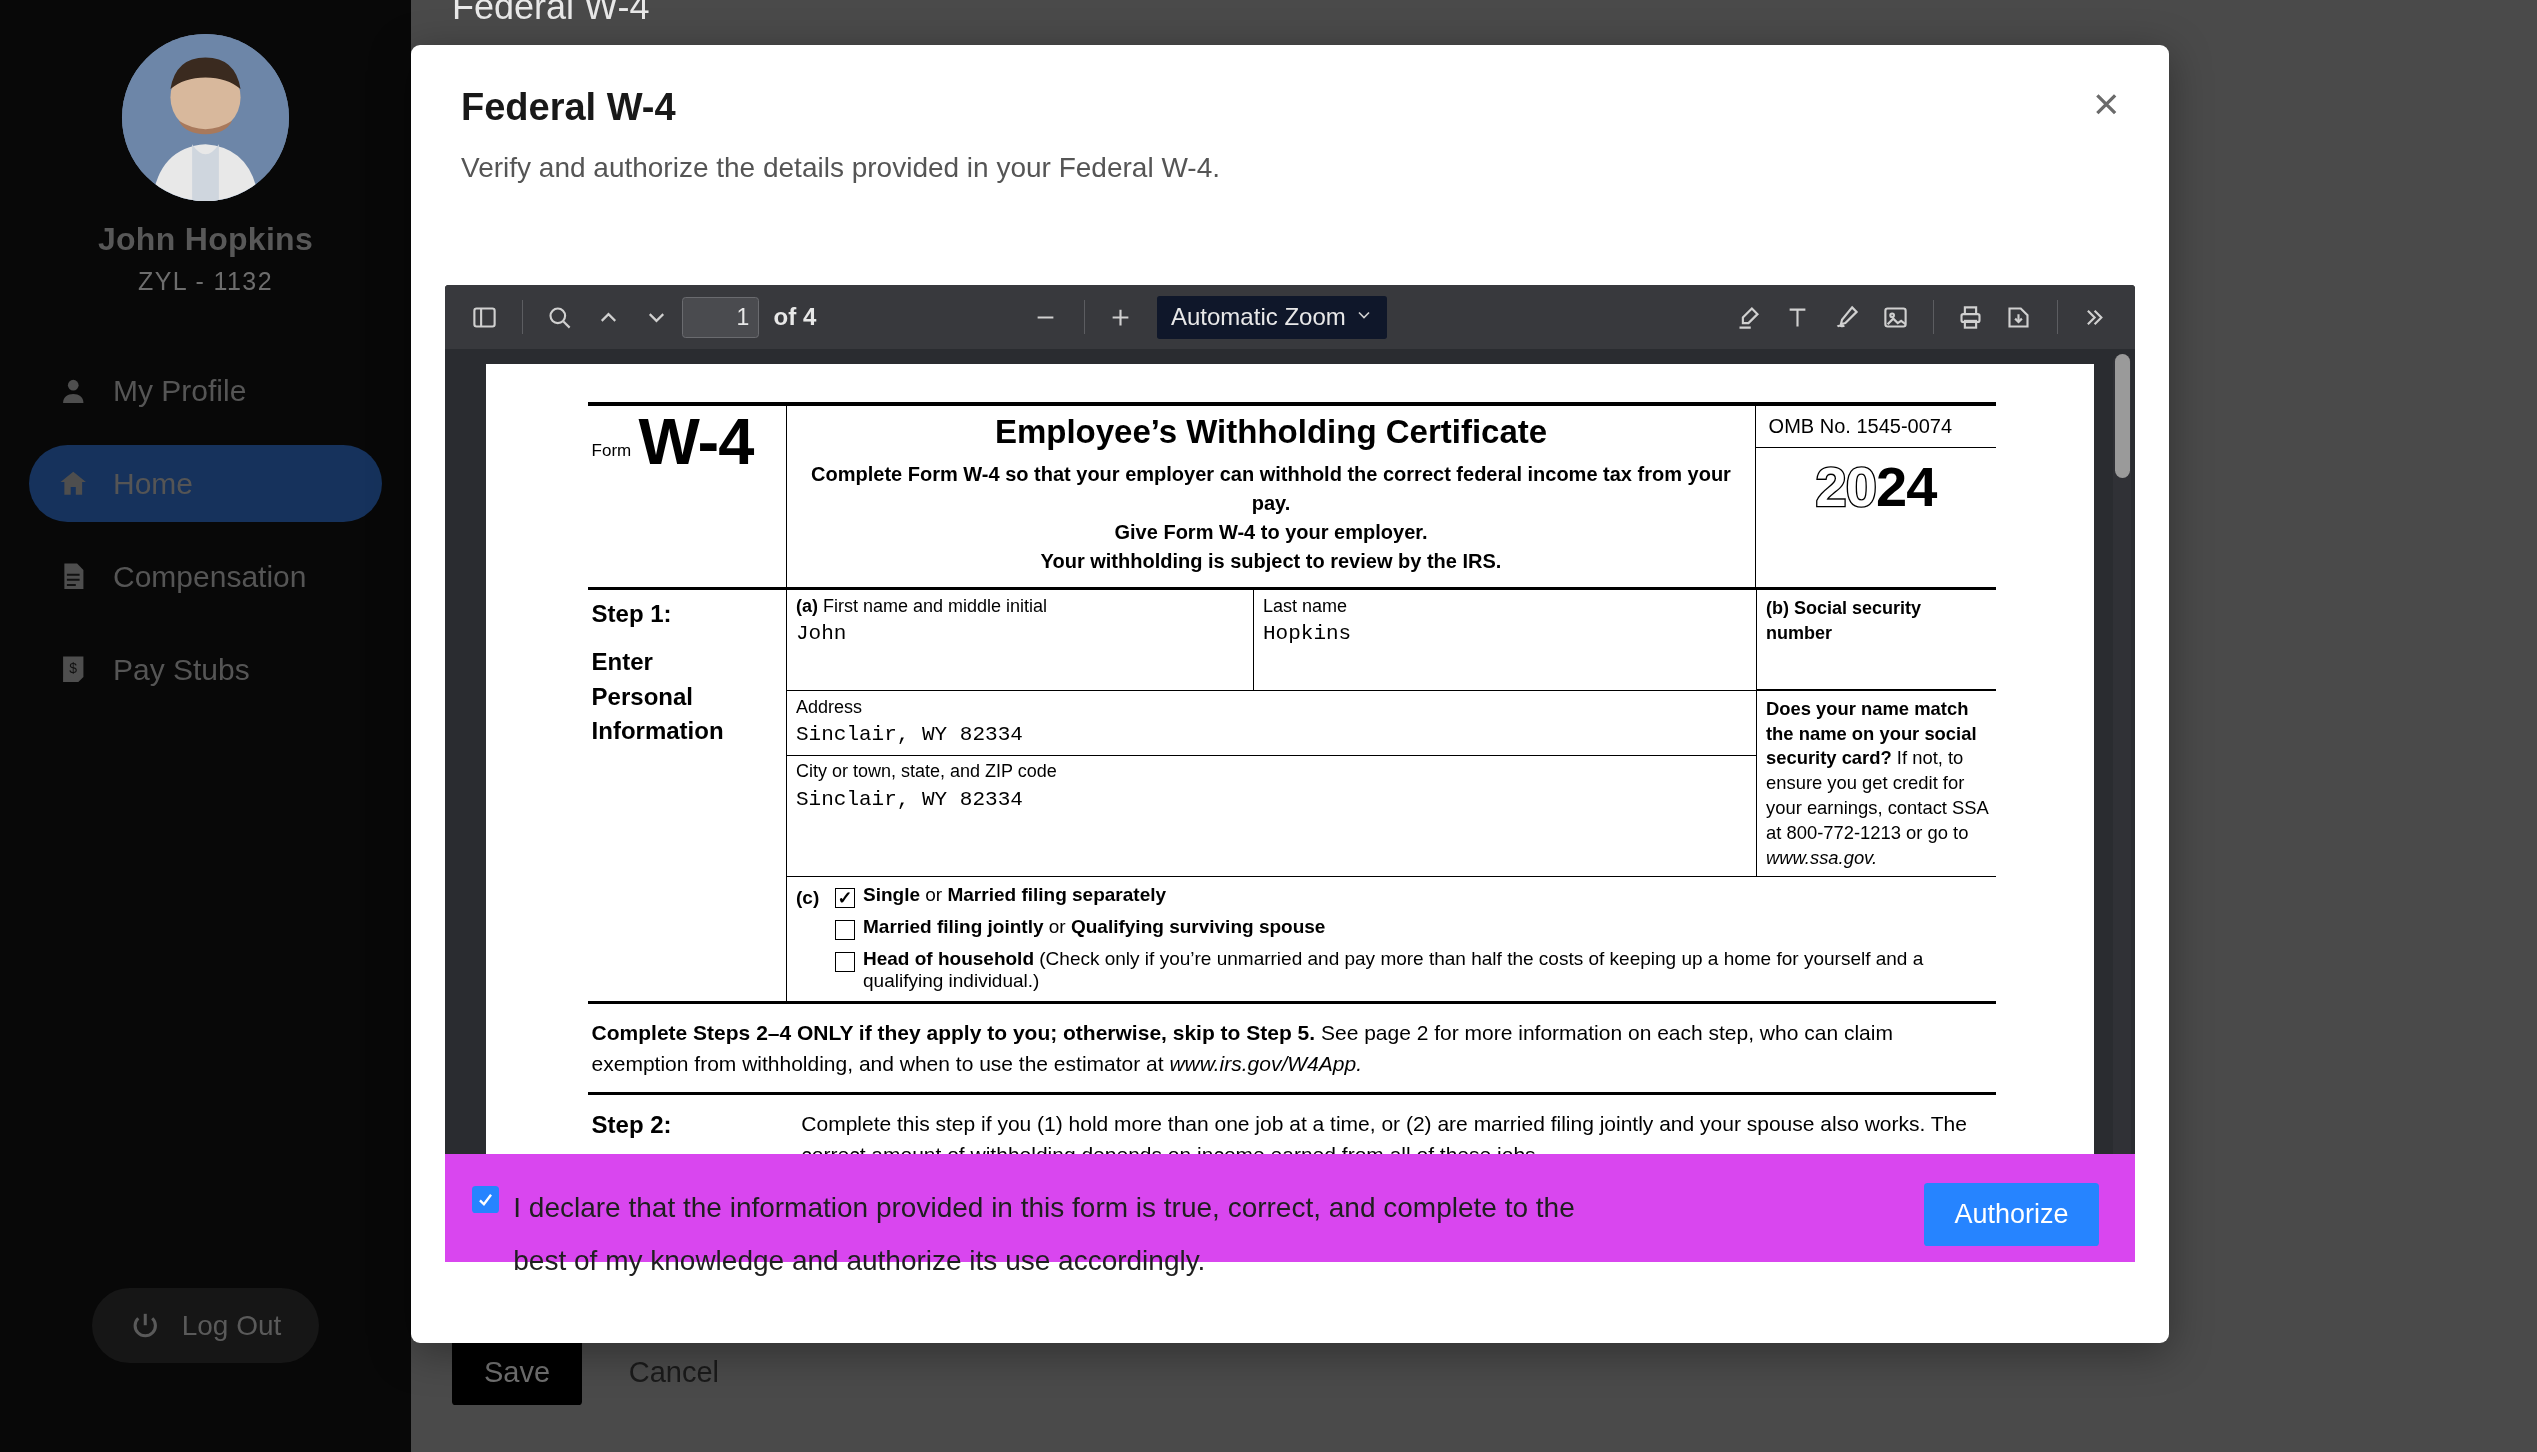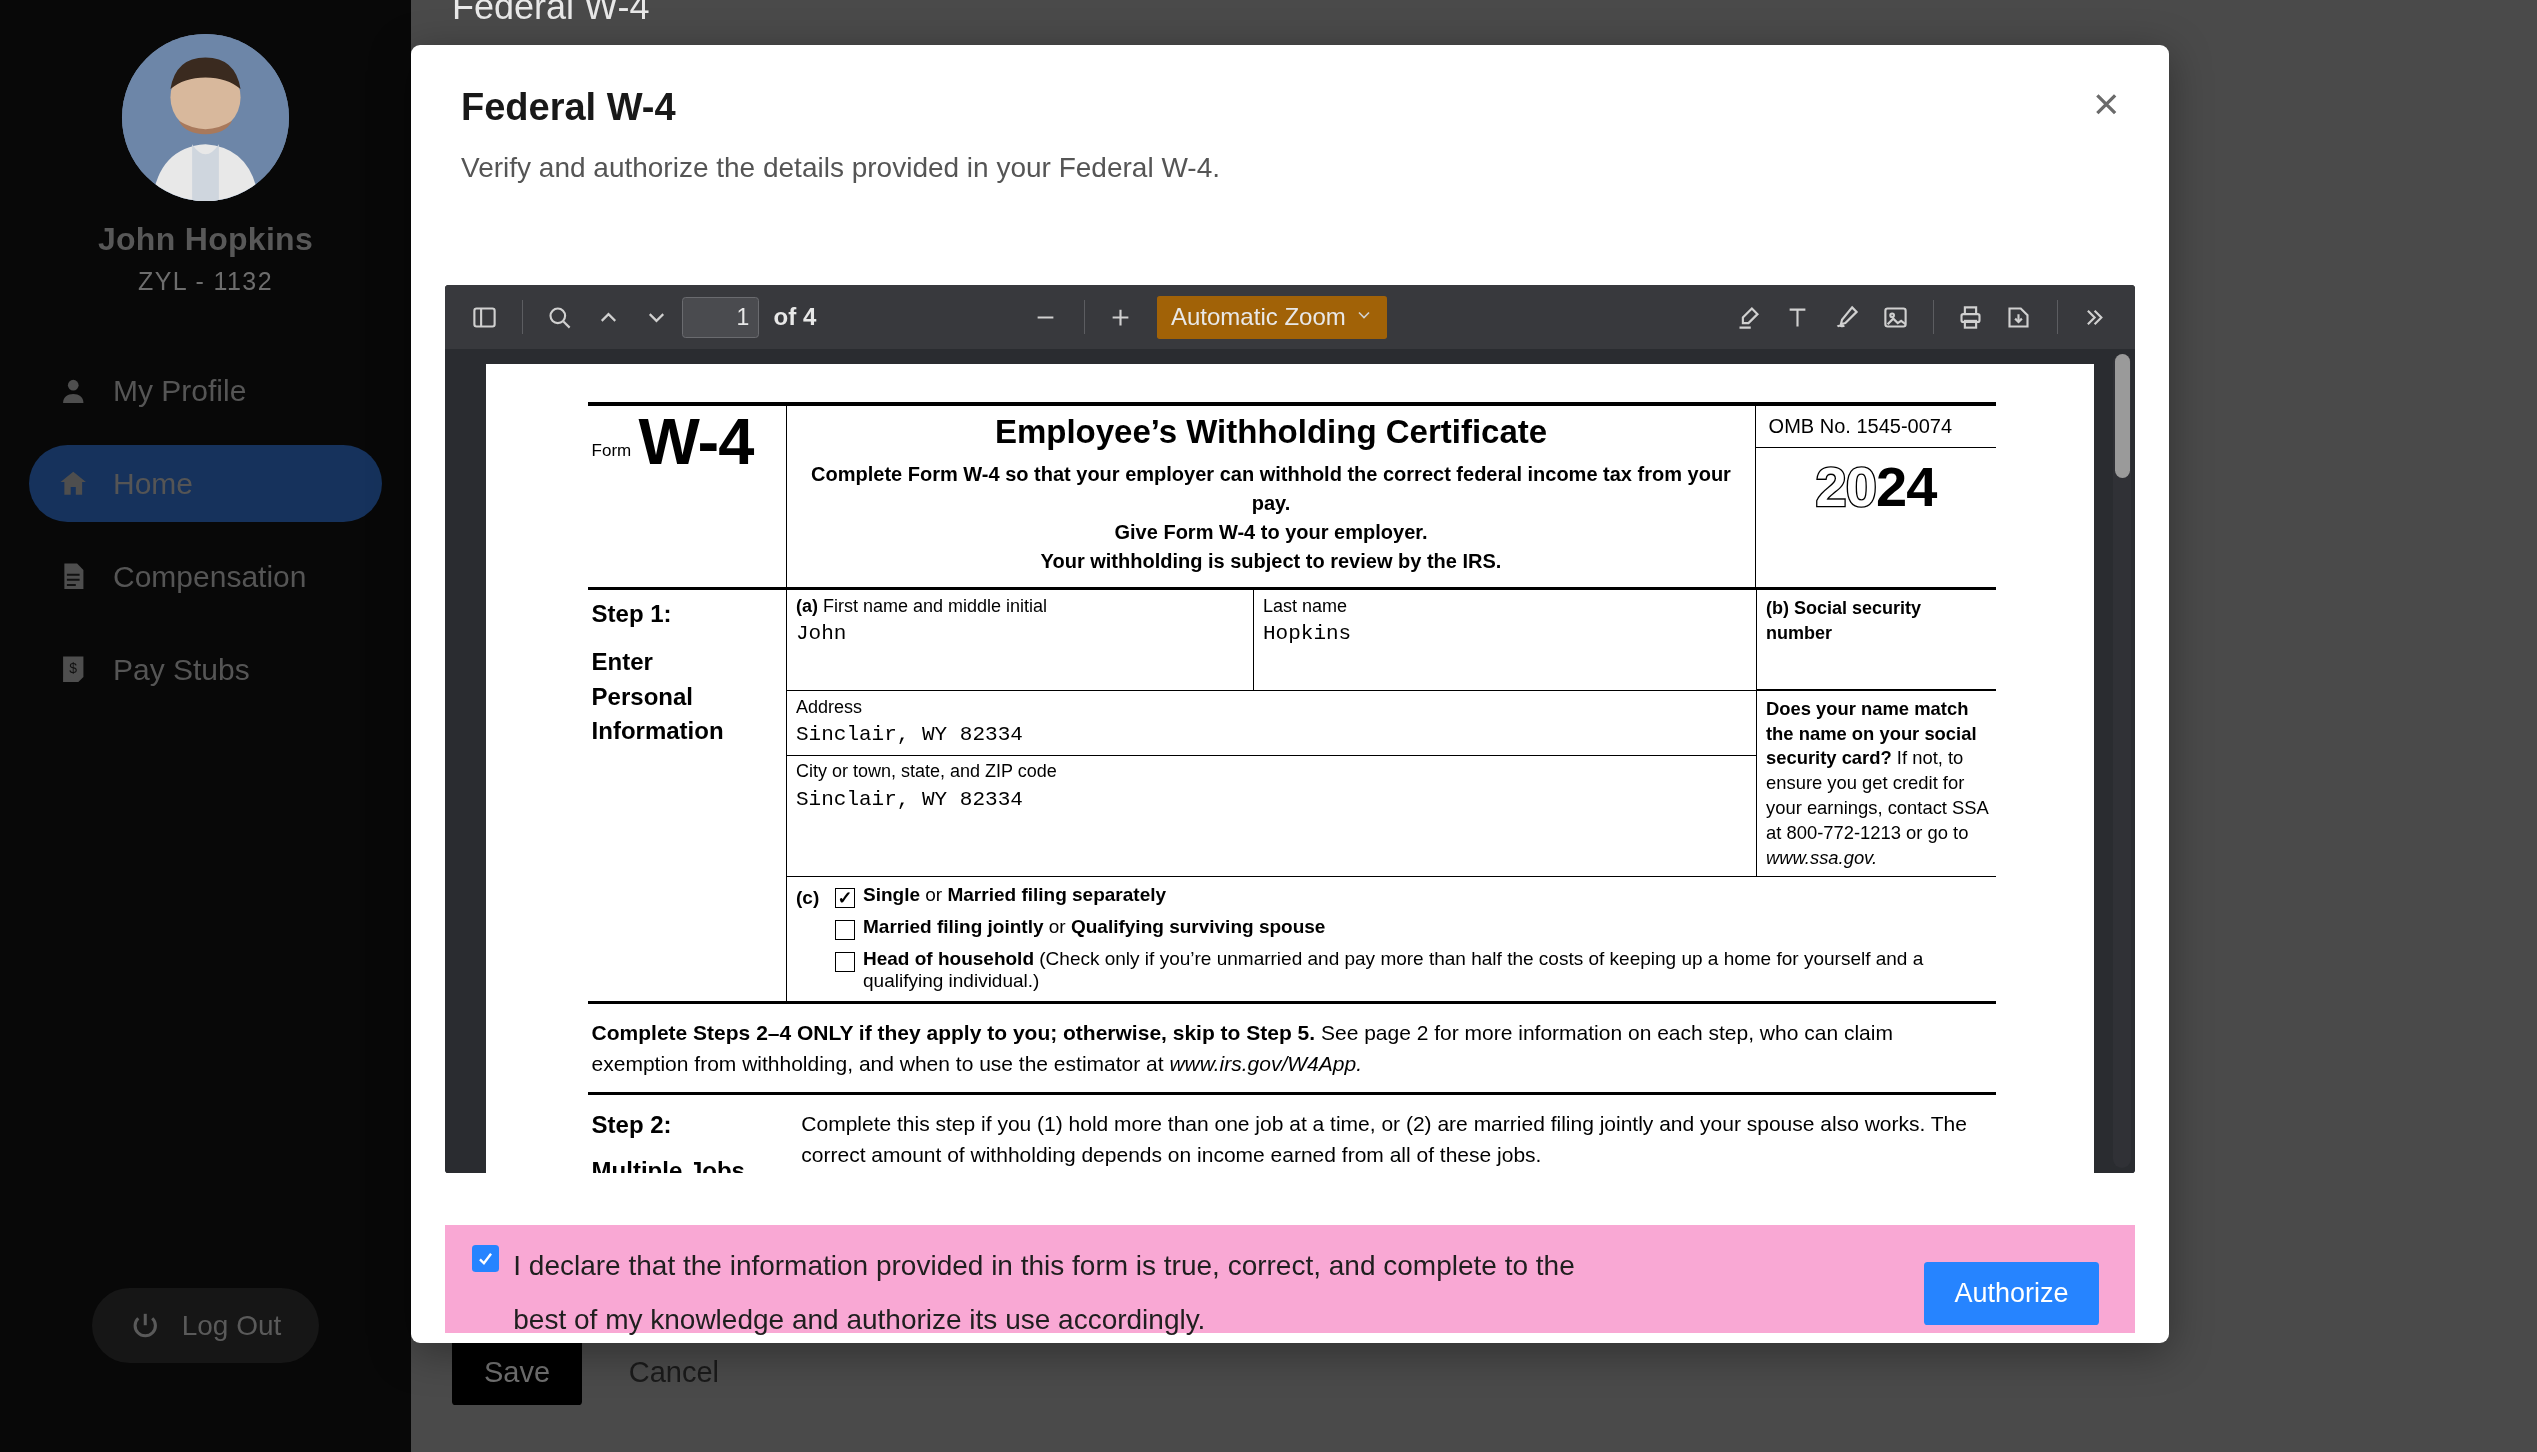--- a/index.html
+++ b/index.html
@@ -115,21 +115,21 @@
   .tb-sep { width: 0.9px; height: 34px; background: #5c5d61; margin: 0 12.6px; }
   .page-input {
     width: 77px; height: 41px; background: #4a4b4f;
     border: 0.9px solid #6a6b6f; border-radius: 3.6px;
     color: #e8e8e8; font-size: 23px; text-align: right;
     padding: 0 9px; font-family: "Liberation Sans", sans-serif;
   }
   .page-of { color: #e8e8e8; font-size: 24px; font-weight: bold; margin-left: 14.3px; }
   .zoom-group { display: flex; align-items: center; margin-left: 206px; }
   .zoom-select {
-    height: 43px; background: #a16207; border: none; border-radius: 2.7px;
+    height: 43px; background: #0f172a; border: none; border-radius: 2.7px;
     color: #e8e8e8; font-size: 24px; padding: 0 41px 0 14.3px;
     margin-left: 10.8px; min-width: 179px; position: relative;
     display: flex; align-items: center; font-family: "Liberation Sans", sans-serif;
   }
   .zoom-select .caret {
     position: absolute; right: 12.6px; top: 50%; transform: translateY(-50%);
   }
   .zoom-select .caret svg { width: 20px; height: 20px; stroke:#d0d0d0; fill:none; stroke-width:2; }
   .tb-right { margin-left: auto; display: flex; align-items: center; }
 
@@ -228,24 +228,24 @@
   .step2 { display: flex; padding-top: 12.6px; }
   .s2-label {
     width: 199px; font-size: 24px; font-weight: bold; line-height: 1.45;
     padding-left: 3.6px;
   }
   .s2-body { flex: 1; padding-left: 14.3px; font-size: 21px; line-height: 1.5; }
   .s2-body p { margin-bottom: 20px; }
 
   
   .declare {
-    position: absolute; left: 34px; top: 1180px;
+    position: absolute; left: 34px; top: 1109px;
     width: 1690px; height: 108px;
-    background: #f9a8d4;
-    display: flex; align-items: center; padding: 27px 36px 0 27px;
+    background: #d946ef;
+    display: flex; align-items: flex-start; padding: 27px 36px 0 27px;
   }
   .declare-left { display: flex; align-items: flex-start; max-width: 1237px; }
   .blue-check {
     width: 27px; height: 27px; background: #2684ff; border-radius: 3.6px;
     display: flex; align-items: center; justify-content: center;
     margin-right: 14.3px; margin-top: 5.4px; flex-shrink: 0;
   }
   .blue-check svg { width: 19px; height: 19px; stroke: #fff; fill: none; stroke-width: 3; }
   .declare-text { font-size: 28px; color: #1f1f1f; line-height: 1.9; }
   .btn-authorize {

